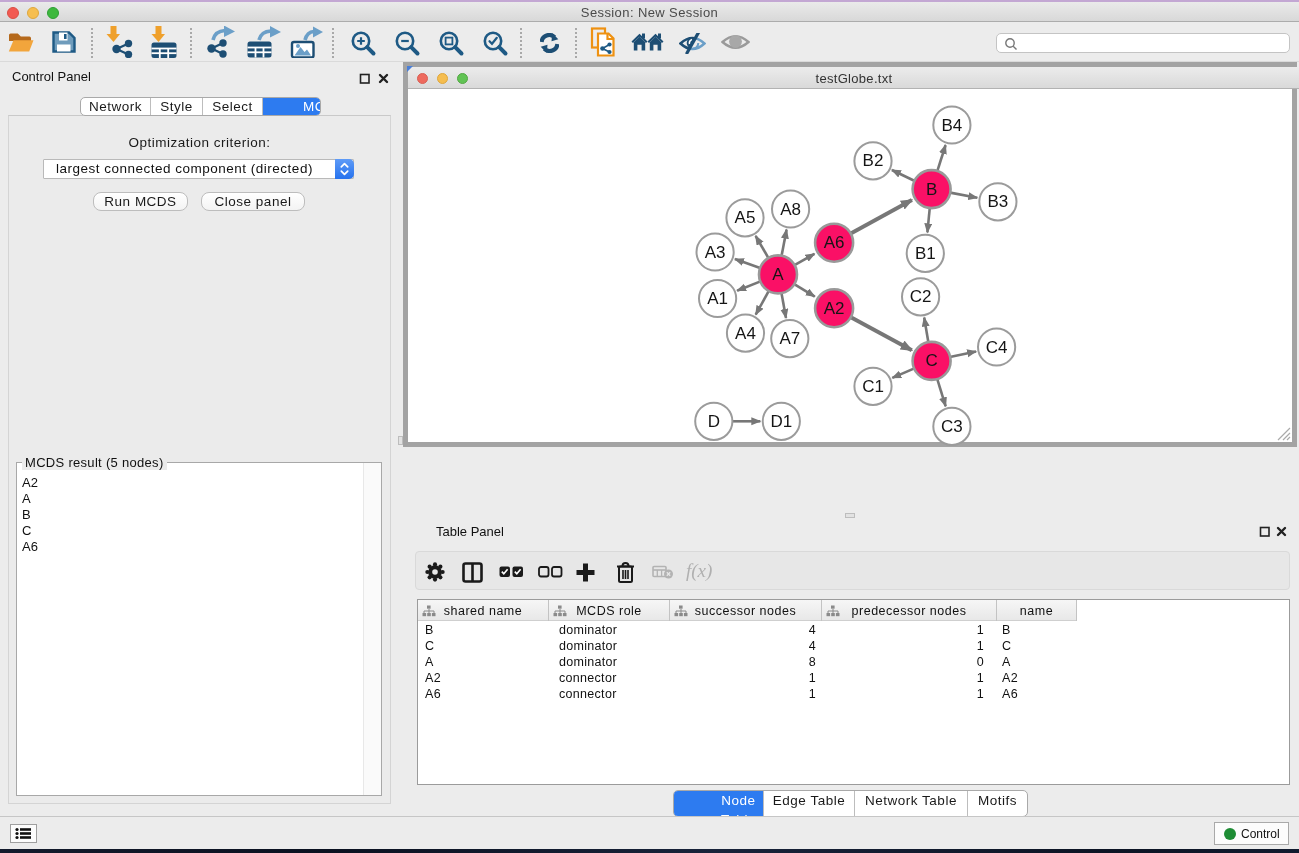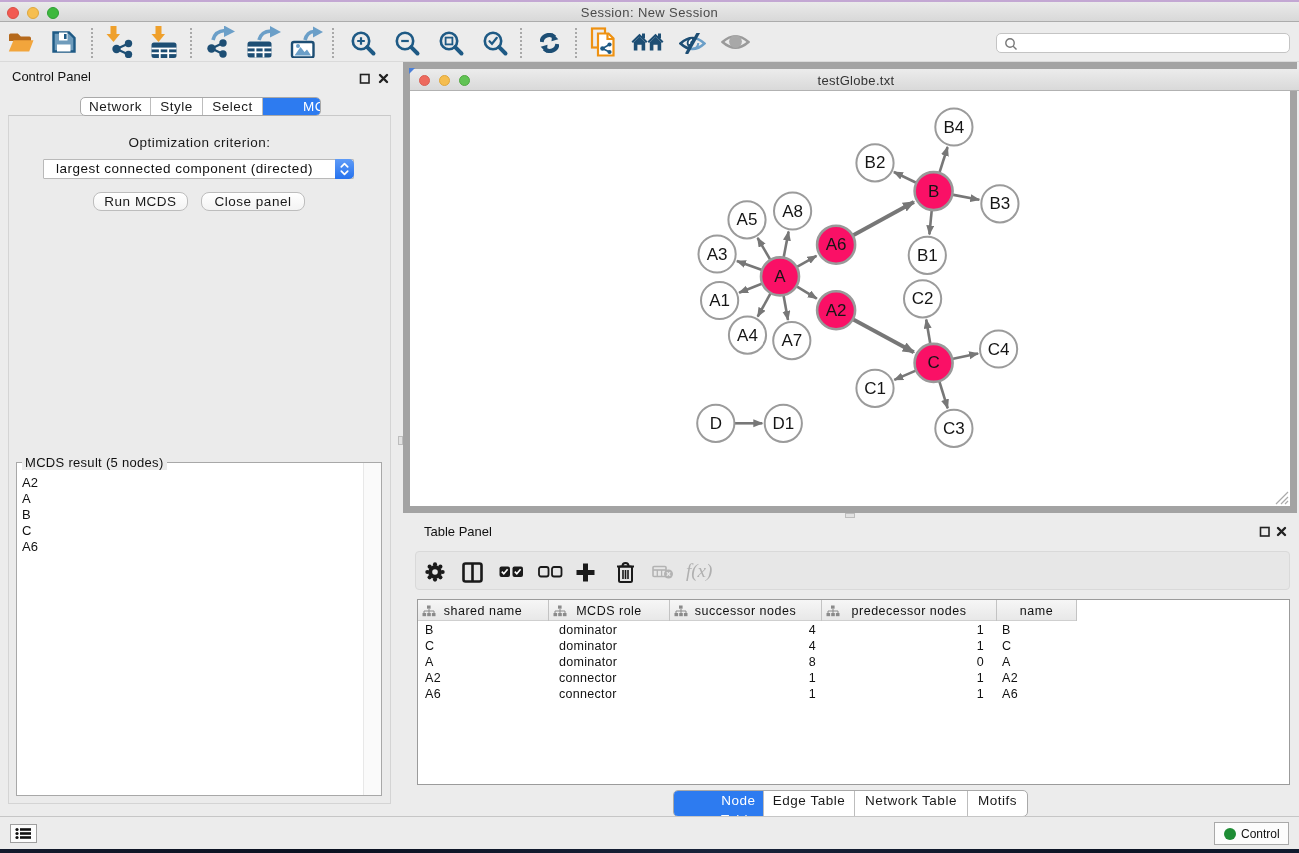--- a/index.html
+++ b/index.html
@@ -34,26 +34,26 @@
 #combo .step { position:absolute; right:-1px; top:-1px; width:19px; height:20px;
   background:linear-gradient(#5e9bf7,#2672ee); border-radius:0 5px 5px 0; }
 .btn { position:absolute; height:19px; background:linear-gradient(#ffffff,#f3f3f3); border:1px solid #bdbdbd;
   border-radius:8px; font-size:13.5px; letter-spacing:0.5px; color:#1a1a1a; text-align:center; line-height:17px; }
 #groupbox { left:16px; top:462px; width:366px; height:334px; border:1px solid #a8a8a8; }
 #grouplabel { left:22px; top:455px; font-size:13px; letter-spacing:0.3px; color:#111; background:#ebebeb; padding:0 3px; }
 #mcdslist { left:17px; top:463px; width:364px; height:332px; background:#fff; }
 #mcdslist .it { position:absolute; left:5px; font-size:13px; color:#111; }
 #mcdssb { left:363px; top:463px; width:18px; height:332px; background:#fafafa; border-left:1px solid #e8e8e8; }
 
-#netwin { left:403px; top:62px; width:894px; height:451px; background:#fff; border:7px solid #a3a3a3; }
+#netwin { left:403px; top:62px; width:894px; height:385px; background:#fff; border:5px solid #a3a3a3; }
 #nettb { position:absolute; left:0; top:0; width:892px; height:22px;
   background:linear-gradient(#ececec,#d9d9d9); border-bottom:1px solid #b2b2b2; }
 #nettb .title { position:absolute; left:0; right:0; top:4px; text-align:center; font-size:13px; letter-spacing:0.3px; color:#333; }
 
-#tp-title { left:424px; top:524px; font-size:13px; color:#111;text-align:center; }
+#tp-title { left:436px; top:524px; font-size:13px; color:#111;text-align:center; }
 #tp-toolbar { left:415px; top:551px; width:875px; height:39px; background:#e7e7e7;
   border:1px solid #d9d9d9; border-radius:4px; }
 #tbl { left:417px; top:599px; width:873px; height:186px; background:#fff; border:1px solid #9b9b9b; }
 #tblhead { position:absolute; left:0; top:0; width:659px; height:21px;
   background:linear-gradient(#f6f6f6,#e8e8e8); border-bottom:1px solid #cfcfcf; }
 .hcell { position:absolute; top:0; height:21px; border-right:1px solid #c3c3c3; }
 .hcell span { position:absolute; top:4px; width:100%; text-align:center; font-size:12.5px; letter-spacing:0.5px; color:#111; }
 
 #statusbar { left:0; top:816px; width:1299px; height:33px; background:#ececec; border-top:1px solid #c6c6c6; }
 #darkstrip { left:0; top:849px; width:1299px; height:4px; background:linear-gradient(90deg,#131a2c,#0a1120 25%,#18233a 55%,#0c1424 85%,#101a2e); }

